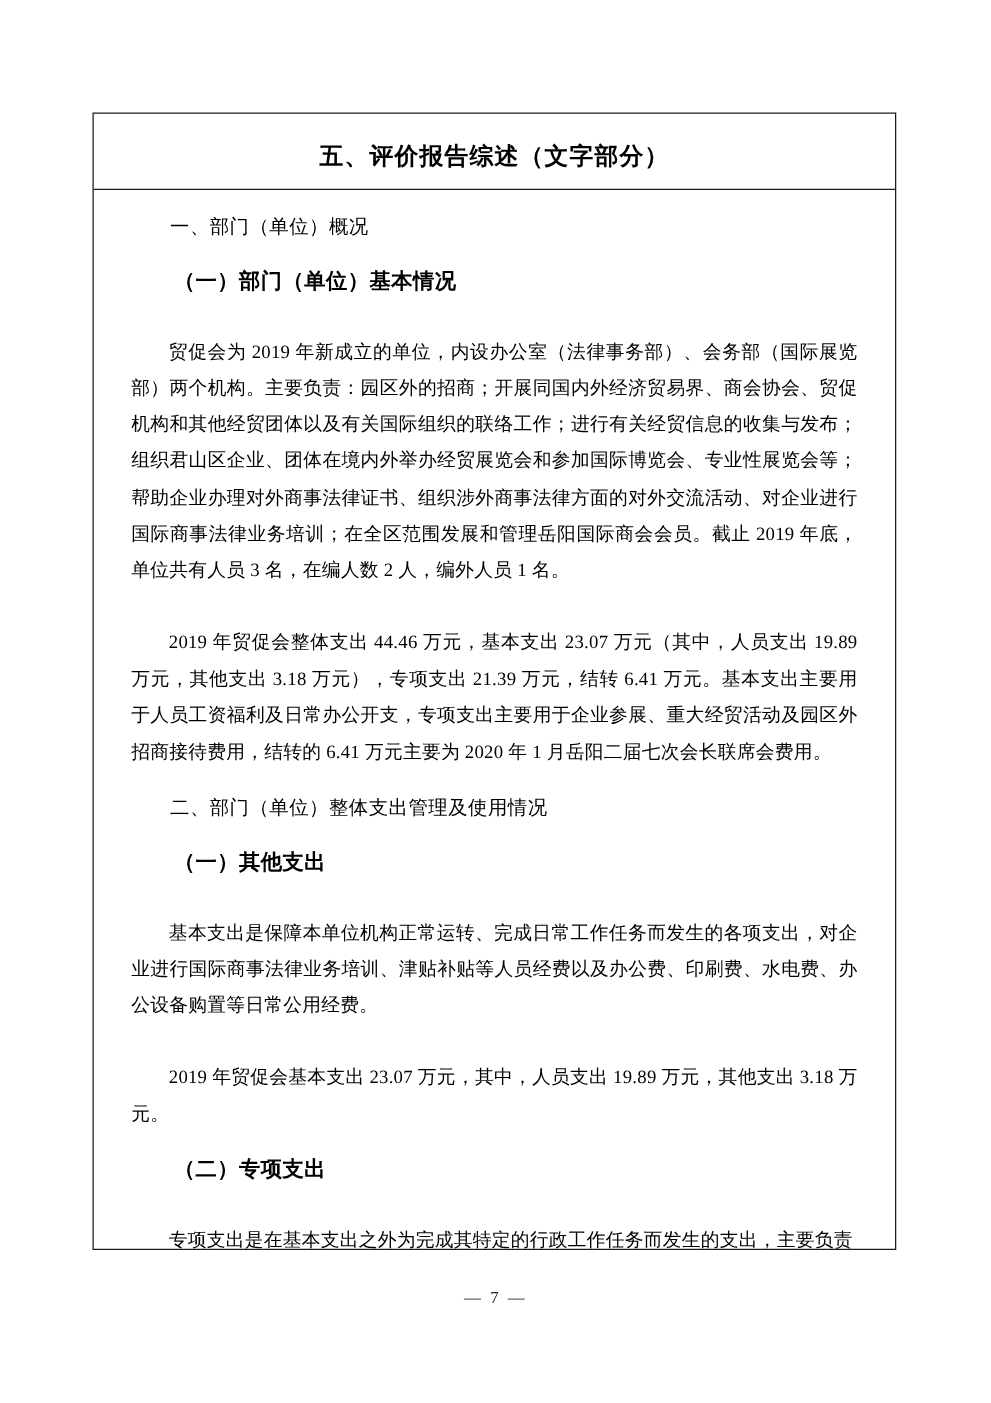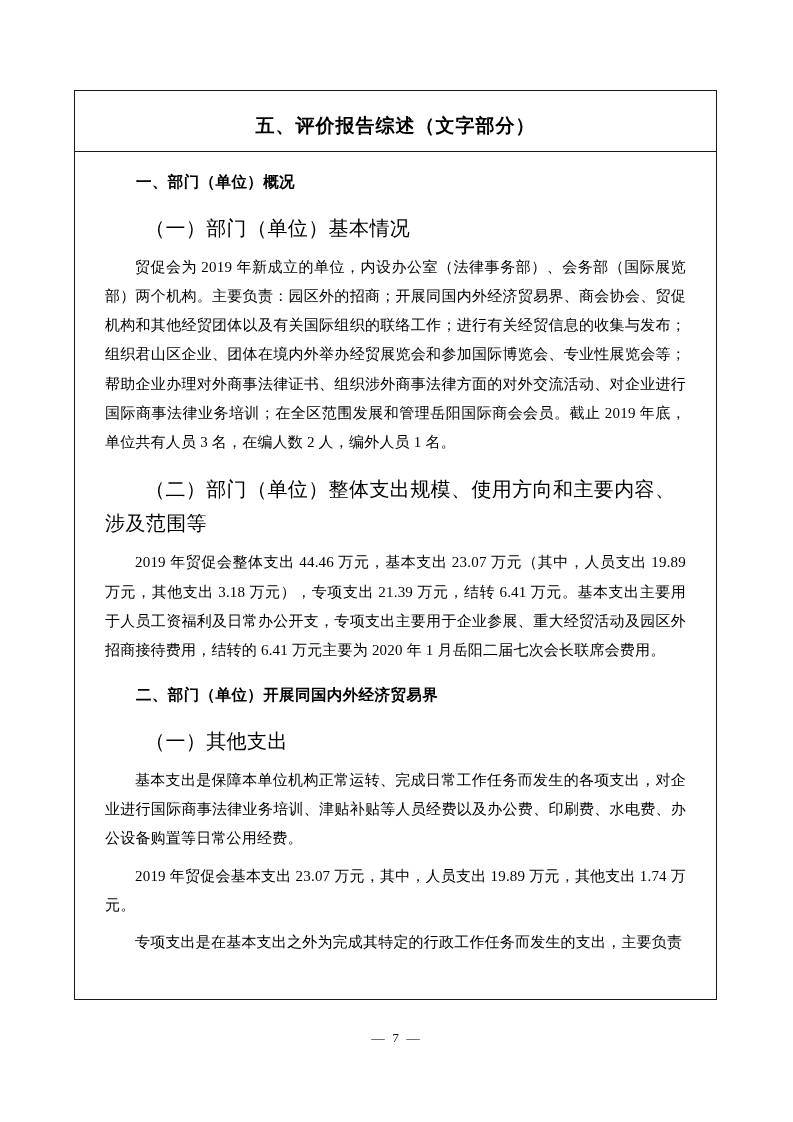--- a/index.html
+++ b/index.html
@@ -44,37 +44,37 @@
     margin: 6px 0 4px 0;
     font-family: "Liberation Serif", "DejaVu Serif", serif;
     line-height: 1.6;
   }
   .title-rule {
     border-bottom: 1px solid #1a1a1a;
     margin: 10px -30px 0 -30px;
   }
   .heading-1 {
     font-size: 15.5px;
-    font-weight: bold;
+    font-weight: normal;
     margin: 17px 0 0 0;
     text-indent: 2em;
     line-height: 1.7;
     letter-spacing: 0.4px;
   }
   .heading-2 {
-    font-size: 20px;
-    font-weight: normal;
+    font-size: 17px;
+    font-weight: bold;
     margin: 15px 0 0 0;
     text-indent: 2em;
     line-height: 1.7;
     letter-spacing: 0.4px;
   }
   .para {
     font-size: 15px;
-    margin: 8px 0 0 0;
+    margin: 28px 0 0 0;
     text-indent: 2em;
     line-height: 1.95;
     text-align: justify;
     text-justify: inter-ideograph;
     letter-spacing: 0.2px;
   }
   .page-number {
     position: absolute;
     left: 0;
     top: 1030px;
@@ -96,32 +96,32 @@
 
       <div class="doc-title">五、评价报告综述（文字部分）</div>
       <div class="title-rule"></div>
 
       <div class="heading-1">一、部门（单位）概况</div>
 
       <div class="heading-2">（一）部门（单位）基本情况</div>
 
       <div class="para">贸促会为 2019 年新成立的单位，内设办公室（法律事务部）、会务部（国际展览部）两个机构。主要负责：园区外的招商；开展同国内外经济贸易界、商会协会、贸促机构和其他经贸团体以及有关国际组织的联络工作；进行有关经贸信息的收集与发布；组织君山区企业、团体在境内外举办经贸展览会和参加国际博览会、专业性展览会等；帮助企业办理对外商事法律证书、组织涉外商事法律方面的对外交流活动、对企业进行国际商事法律业务培训；在全区范围发展和管理岳阳国际商会会员。截止 2019 年底，单位共有人员 3 名，在编人数 2 人，编外人员 1 名。</div>
 
-      <div class="heading-2">（二）部门（单位）整体支出规模、使用方向和主要内容、涉及范围等</div>
 
       <div class="para">2019 年贸促会整体支出 44.46 万元，基本支出 23.07 万元（其中，人员支出 19.89 万元，其他支出 3.18 万元），专项支出 21.39 万元，结转 6.41 万元。基本支出主要用于人员工资福利及日常办公开支，专项支出主要用于企业参展、重大经贸活动及园区外招商接待费用，结转的 6.41 万元主要为 2020 年 1 月岳阳二届七次会长联席会费用。</div>
 
-      <div class="heading-1">二、部门（单位）开展同国内外经济贸易界</div>
+      <div class="heading-1">二、部门（单位）整体支出管理及使用情况</div>
 
       <div class="heading-2">（一）其他支出</div>
 
       <div class="para">基本支出是保障本单位机构正常运转、完成日常工作任务而发生的各项支出，对企业进行国际商事法律业务培训、津贴补贴等人员经费以及办公费、印刷费、水电费、办公设备购置等日常公用经费。</div>
 
-      <div class="para">2019 年贸促会基本支出 23.07 万元，其中，人员支出 19.89 万元，其他支出 1.74 万元。</div>
+      <div class="para">2019 年贸促会基本支出 23.07 万元，其中，人员支出 19.89 万元，其他支出 3.18 万元。</div>
 
+      <div class="heading-2">（二）专项支出</div>
 
       <div class="para">专项支出是在基本支出之外为完成其特定的行政工作任务而发生的支出，主要负责</div>
 
     </div>
   </div>
 
   <div class="page-number">— 7 —</div>
 
 </div>
 

